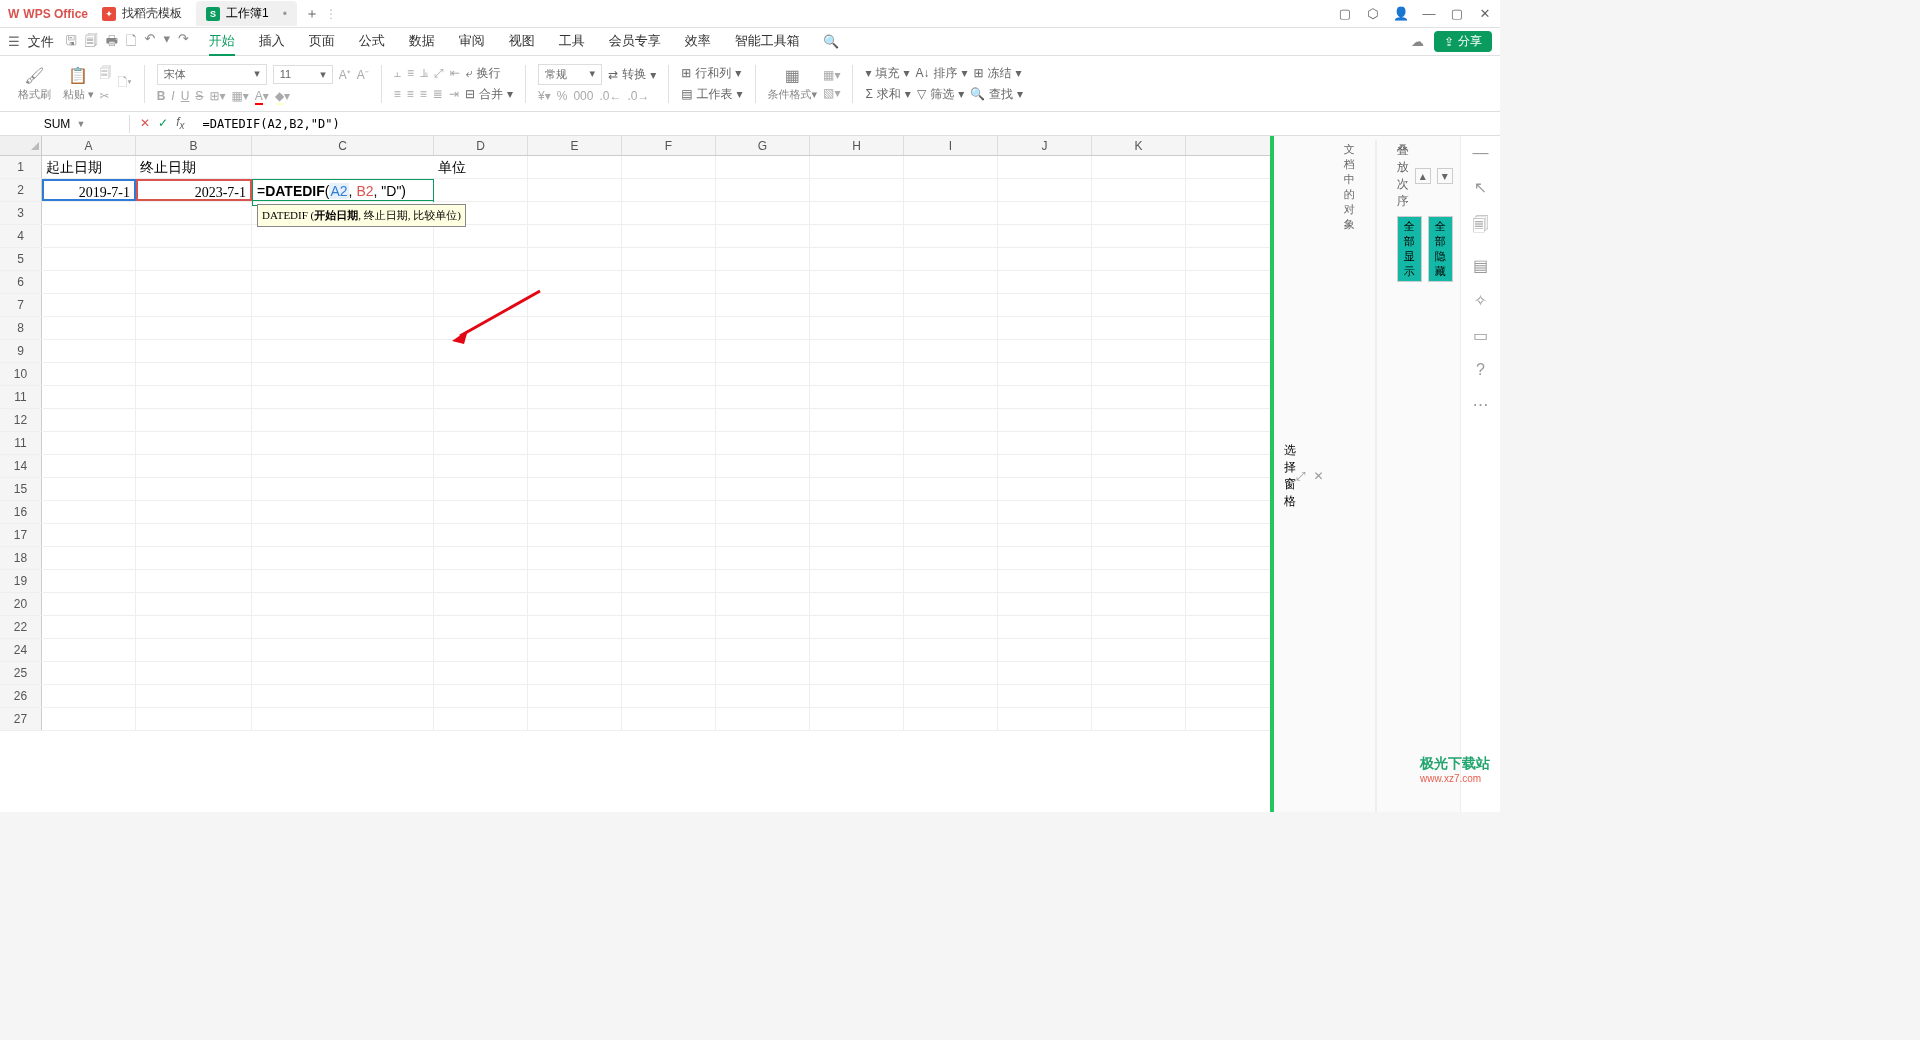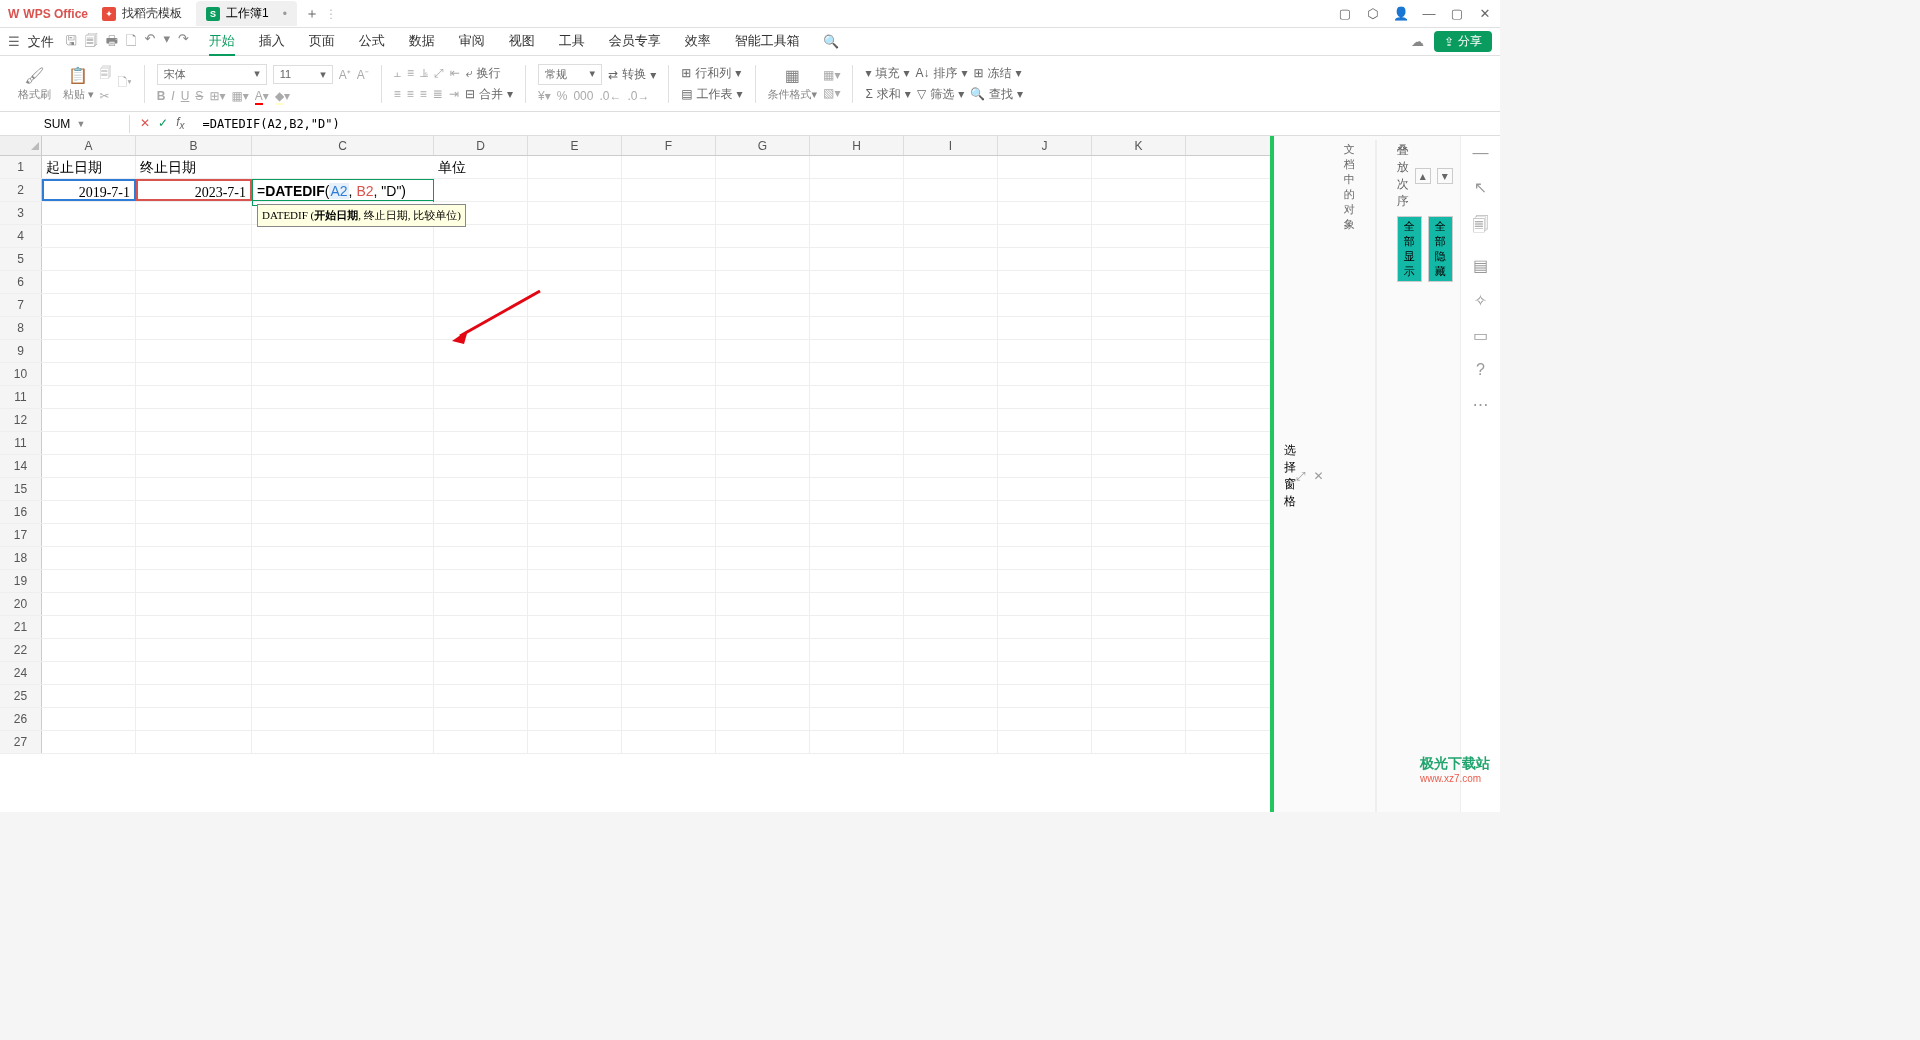--- a/index.html
+++ b/index.html
@@ -622,34 +622,20 @@
             <div class="cell C"></div>
             <div class="cell D"></div>
             <div class="cell std"></div>
             <div class="cell std"></div>
             <div class="cell std"></div>
             <div class="cell std"></div>
             <div class="cell std"></div>
             <div class="cell std"></div>
             <div class="cell std"></div>
           </div>
-          <div class="row row21">
-            <div class="rh">21</div>
-            <div class="cell A"></div>
-            <div class="cell B"></div>
-            <div class="cell C"></div>
-            <div class="cell D"></div>
-            <div class="cell std"></div>
-            <div class="cell std"></div>
-            <div class="cell std"></div>
-            <div class="cell std"></div>
-            <div class="cell std"></div>
-            <div class="cell std"></div>
-            <div class="cell std"></div>
-          </div>
           <div class="row row22">
             <div class="rh">22</div>
             <div class="cell A"></div>
             <div class="cell B"></div>
             <div class="cell C"></div>
             <div class="cell D"></div>
             <div class="cell std"></div>
             <div class="cell std"></div>
             <div class="cell std"></div>
             <div class="cell std"></div>

